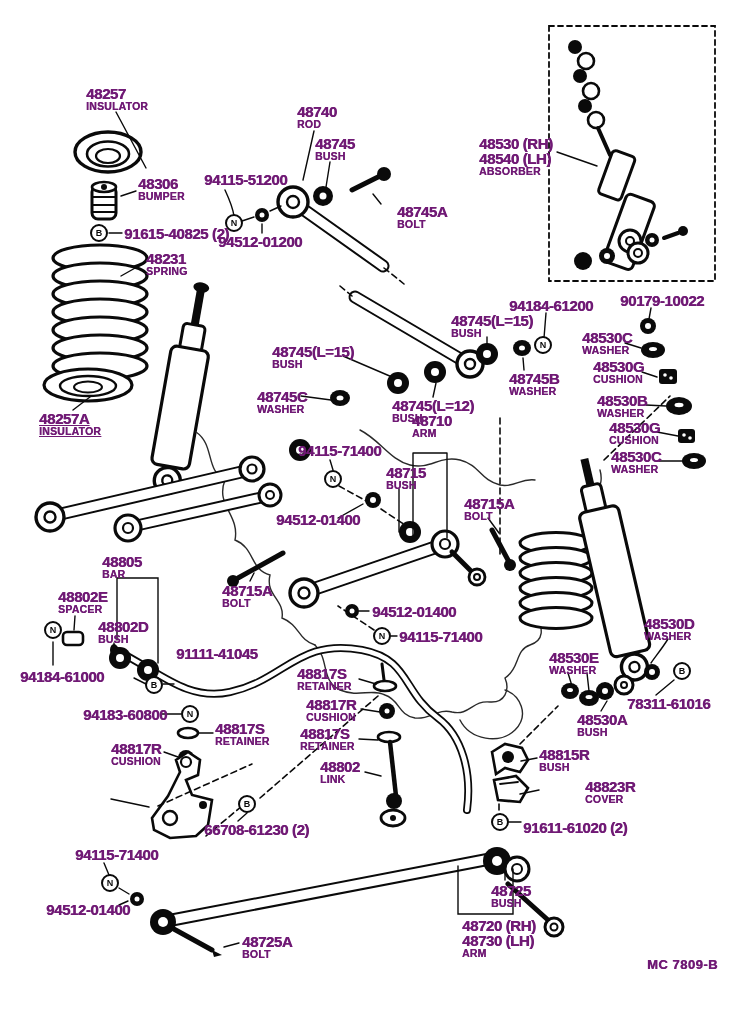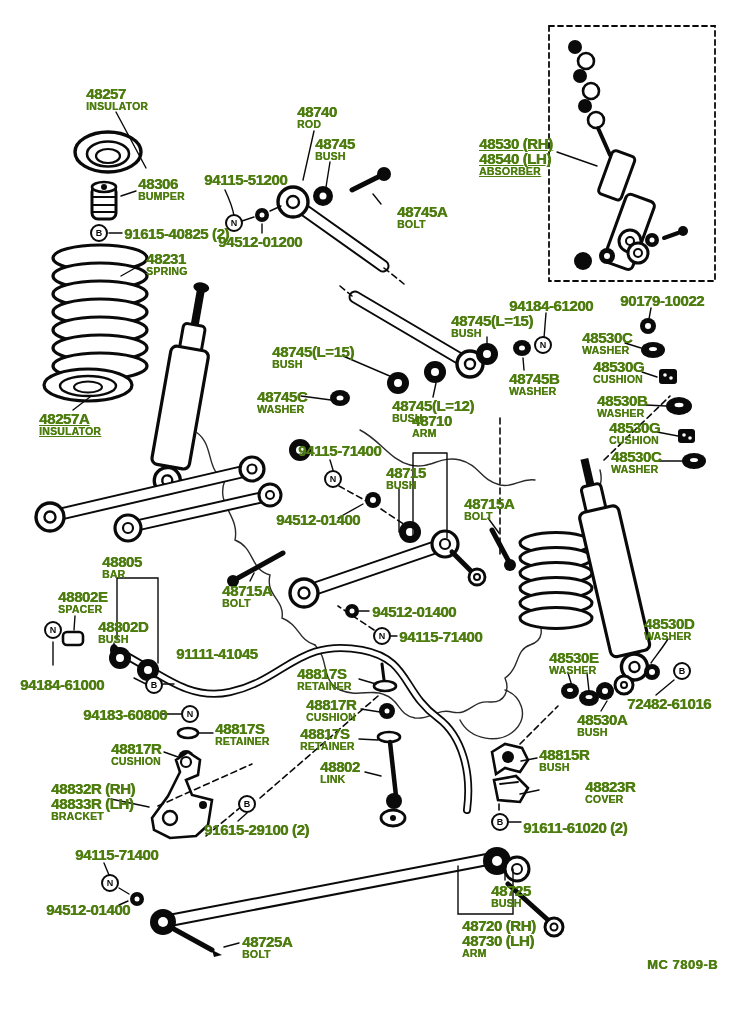--- a/index.html
+++ b/index.html
@@ -1,20 +1,20 @@
 <!DOCTYPE html>
 <html><head>
 <meta charset="utf-8">
 <style>
   html,body{margin:0;padding:0;background:#e8e8e8;}
   .stage{position:relative;width:752px;height:1018px;background:#ffffff;overflow:hidden;
          font-family:"Liberation Sans",sans-serif;}
   .stage svg{position:absolute;left:0;top:0;}
   #labels{position:absolute;left:0;top:0;width:752px;height:1018px;}
-  .label{position:absolute;color:#4d7c0f;white-space:nowrap;}
+  .label{position:absolute;color:#701a75;white-space:nowrap;}
   .pn{font:700 15px/1.0 "Liberation Sans",sans-serif;letter-spacing:-0.4px;
       text-shadow:0.5px 0 0 currentColor;}
   .desc{font:700 10.5px/1.12 "Liberation Sans",sans-serif;letter-spacing:0.2px;
       text-shadow:0.3px 0 0 currentColor;}
   .marker{position:absolute;width:14px;height:14px;border:2.2px solid #0a0a0a;border-radius:50%;
       background:#fff;color:#0a0a0a;display:flex;align-items:center;justify-content:center;
       font:700 9px/1 "Liberation Sans",sans-serif;}
   .figcode{font:700 13px/1 "Liberation Sans",sans-serif;letter-spacing:0.5px;
       text-shadow:0.5px 0 0 currentColor;}
 </style>
@@ -337,21 +337,21 @@
       <div class="label" style="left: 357px; top: 204px; margin-left: 40px;">
         <div class="pn">48745A</div>
         <div class="desc">BOLT</div>
       </div>
       <div class="label" style="left: 204px; top: 172px;">
         <div class="pn">94115-51200</div>
       </div>
       <div class="label" style="left: 218px; top: 234px;">
         <div class="pn">94512-01200</div>
       </div>
-      <div class="label" style="left: 479px; top: 136px; text-decoration: underline;">
+      <div class="label" style="left: 479px; top: 136px;">
         <div class="pn">48530 (RH)</div>
         <div class="pn">48540 (LH)</div>
         <div class="desc">ABSORBER</div>
       </div>
       <div class="label" style="left: 620px; top: 293px;">
         <div class="pn">90179-10022</div>
       </div>
       <div class="label" style="left: 582px; top: 330px;">
         <div class="pn">48530C</div>
         <div class="desc">WASHER</div>
@@ -422,21 +422,21 @@
         <div class="desc">BOLT</div>
       </div>
       <div class="label" style="left: 58px; top: 589px;">
         <div class="pn">48802E</div>
         <div class="desc">SPACER</div>
       </div>
       <div class="label" style="left: 98px; top: 619px;">
         <div class="pn">48802D</div>
         <div class="desc">BUSH</div>
       </div>
-      <div class="label" style="left: 20px; top: 669px; margin-top: 8px;">
+      <div class="label" style="left: 20px; top: 669px;">
         <div class="pn">94184-61000</div>
       </div>
       <div class="label" style="left: 176px; top: 646px;">
         <div class="pn">91111-41045</div>
       </div>
       <div class="label" style="left: 372px; top: 604px;">
         <div class="pn">94512-01400</div>
       </div>
       <div class="label" style="left: 399px; top: 629px;">
         <div class="pn">94115-71400</div>
@@ -457,27 +457,22 @@
         <div class="pn">94183-60800</div>
       </div>
       <div class="label" style="left: 215px; top: 721px;">
         <div class="pn">48817S</div>
         <div class="desc">RETAINER</div>
       </div>
       <div class="label" style="left: 111px; top: 741px;">
         <div class="pn">48817R</div>
         <div class="desc">CUSHION</div>
       </div>
-      <div class="label" style="left: 51px; top: 781px;">
-        <div class="pn">48832R (RH)</div>
-        <div class="pn">48833R (LH)</div>
-        <div class="desc">BRACKET</div>
-      </div>
       <div class="label" style="left: 204px; top: 822px;">
-        <div class="pn">91615-29100 (2)</div>
+        <div class="pn">66708-61230 (2)</div>
       </div>
       <div class="label" style="left: 320px; top: 759px;">
         <div class="pn">48802</div>
         <div class="desc">LINK</div>
       </div>
       <div class="label" style="left: 539px; top: 747px;">
         <div class="pn">48815R</div>
         <div class="desc">BUSH</div>
       </div>
       <div class="label" style="left: 541px; top: 779px; margin-left: 44px;">
@@ -489,21 +484,21 @@
       </div>
       <div class="label" style="left: 549px; top: 650px;">
         <div class="pn">48530E</div>
         <div class="desc">WASHER</div>
       </div>
       <div class="label" style="left: 577px; top: 712px;">
         <div class="pn">48530A</div>
         <div class="desc">BUSH</div>
       </div>
       <div class="label" style="left: 627px; top: 696px;">
-        <div class="pn">72482-61016</div>
+        <div class="pn">78311-61016</div>
       </div>
       <div class="label" style="left: 644px; top: 616px;">
         <div class="pn">48530D</div>
         <div class="desc">WASHER</div>
       </div>
       <div class="label" style="left: 75px; top: 847px;">
         <div class="pn">94115-71400</div>
       </div>
       <div class="label" style="left: 46px; top: 902px;">
         <div class="pn">94512-01400</div>

